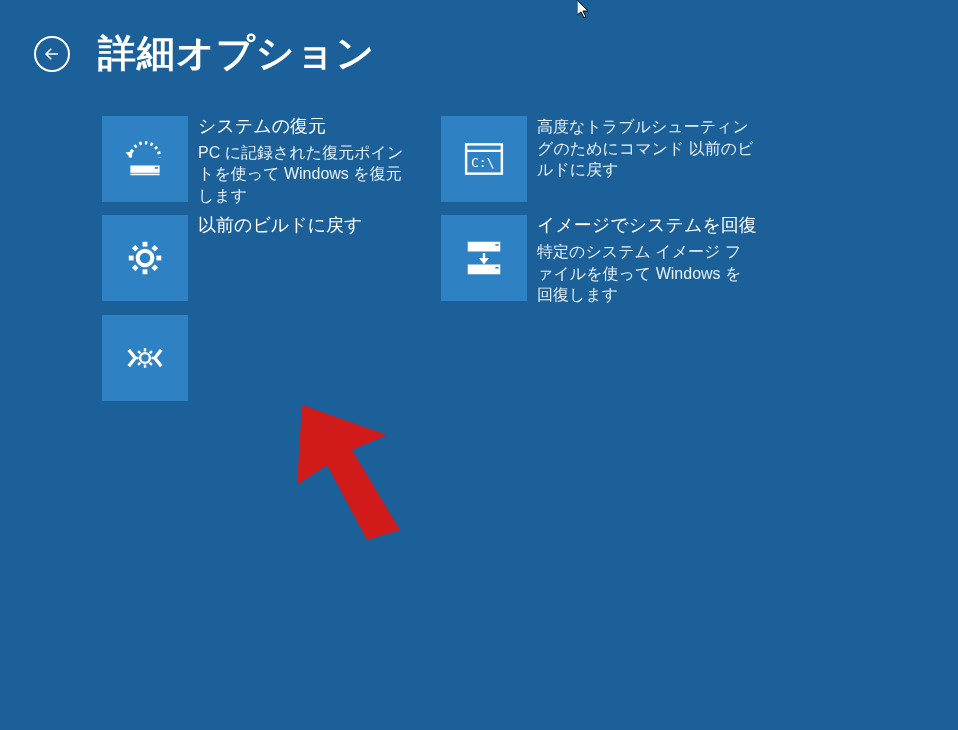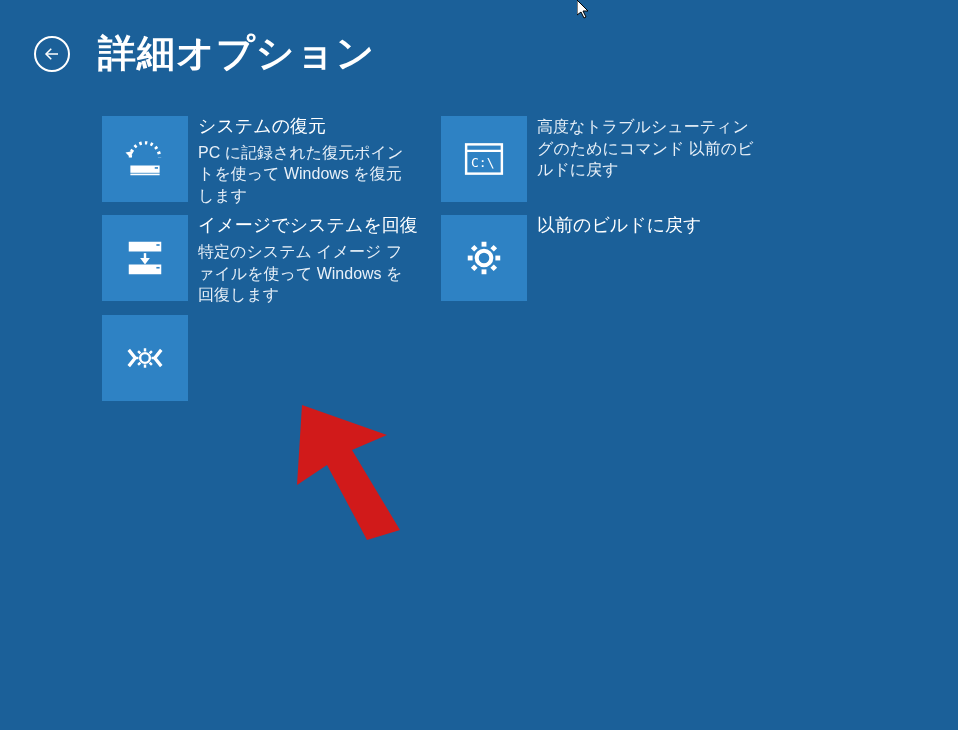--- a/index.html
+++ b/index.html
@@ -163,55 +163,55 @@
       </svg>
     </div>
     <div class="text">
       <div class="opt-desc">高度なトラブルシューティングのためにコマンド 以前のビルドに戻す</div>
     </div>
   </div>
 
   <div class="option">
     <div class="tile">
       <svg viewBox="0 0 64 64">
-        <rect x="12" y="12" width="40" height="12" fill="#ffffff" stroke="none"></rect>
-        <rect x="46" y="15" width="4" height="2" fill="#2e82c4" stroke="none"></rect>
-        <rect x="12" y="40" width="40" height="12" fill="#ffffff" stroke="none"></rect>
-        <rect x="46" y="43" width="4" height="2" fill="#2e82c4" stroke="none"></rect>
-        <line x1="32" y1="26" x2="32" y2="34" stroke-width="3"></line>
-        <polygon points="26,32 38,32 32,40" fill="#ffffff" stroke="none"></polygon>
-      </svg>
-    </div>
-    <div class="text">
-      <div class="opt-title">イメージでシステムを回復</div>
-      <div class="opt-desc">特定のシステム イメージ ファイルを使って Windows を回復します</div>
-    </div>
-  </div>
-
-  <div class="option">
-    <div class="tile">
-      <svg viewBox="0 0 64 64">
         <g transform="translate(32,32)">
           <circle r="9" fill="none" stroke-width="5"></circle>
           <g stroke-width="6">
             <line x1="0" y1="-20" x2="0" y2="-14"></line>
             <line x1="0" y1="20" x2="0" y2="14"></line>
             <line x1="-20" y1="0" x2="-14" y2="0"></line>
             <line x1="20" y1="0" x2="14" y2="0"></line>
             <line x1="-14" y1="-14" x2="-10" y2="-10"></line>
             <line x1="14" y1="-14" x2="10" y2="-10"></line>
             <line x1="-14" y1="14" x2="-10" y2="10"></line>
             <line x1="14" y1="14" x2="10" y2="10"></line>
           </g>
         </g>
       </svg>
     </div>
     <div class="text">
       <div class="opt-title">以前のビルドに戻す</div>
       <div class="opt-desc"></div>
+    </div>
+  </div>
+
+  <div class="option">
+    <div class="tile">
+      <svg viewBox="0 0 64 64">
+        <rect x="12" y="12" width="40" height="12" fill="#ffffff" stroke="none"></rect>
+        <rect x="46" y="15" width="4" height="2" fill="#2e82c4" stroke="none"></rect>
+        <rect x="12" y="40" width="40" height="12" fill="#ffffff" stroke="none"></rect>
+        <rect x="46" y="43" width="4" height="2" fill="#2e82c4" stroke="none"></rect>
+        <line x1="32" y1="26" x2="32" y2="34" stroke-width="3"></line>
+        <polygon points="26,32 38,32 32,40" fill="#ffffff" stroke="none"></polygon>
+      </svg>
+    </div>
+    <div class="text">
+      <div class="opt-title">イメージでシステムを回復</div>
+      <div class="opt-desc">特定のシステム イメージ ファイルを使って Windows を回復します</div>
     </div>
   </div>
 
   <div class="option">
     <div class="tile">
       <svg viewBox="0 0 64 64">
         <polyline points="12,22 20,32 12,42" fill="none" stroke-width="4"></polyline>
         <polyline points="52,22 44,32 52,42" fill="none" stroke-width="4"></polyline>
         <g transform="translate(32,32)">
           <circle r="6" fill="none" stroke-width="3"></circle>

